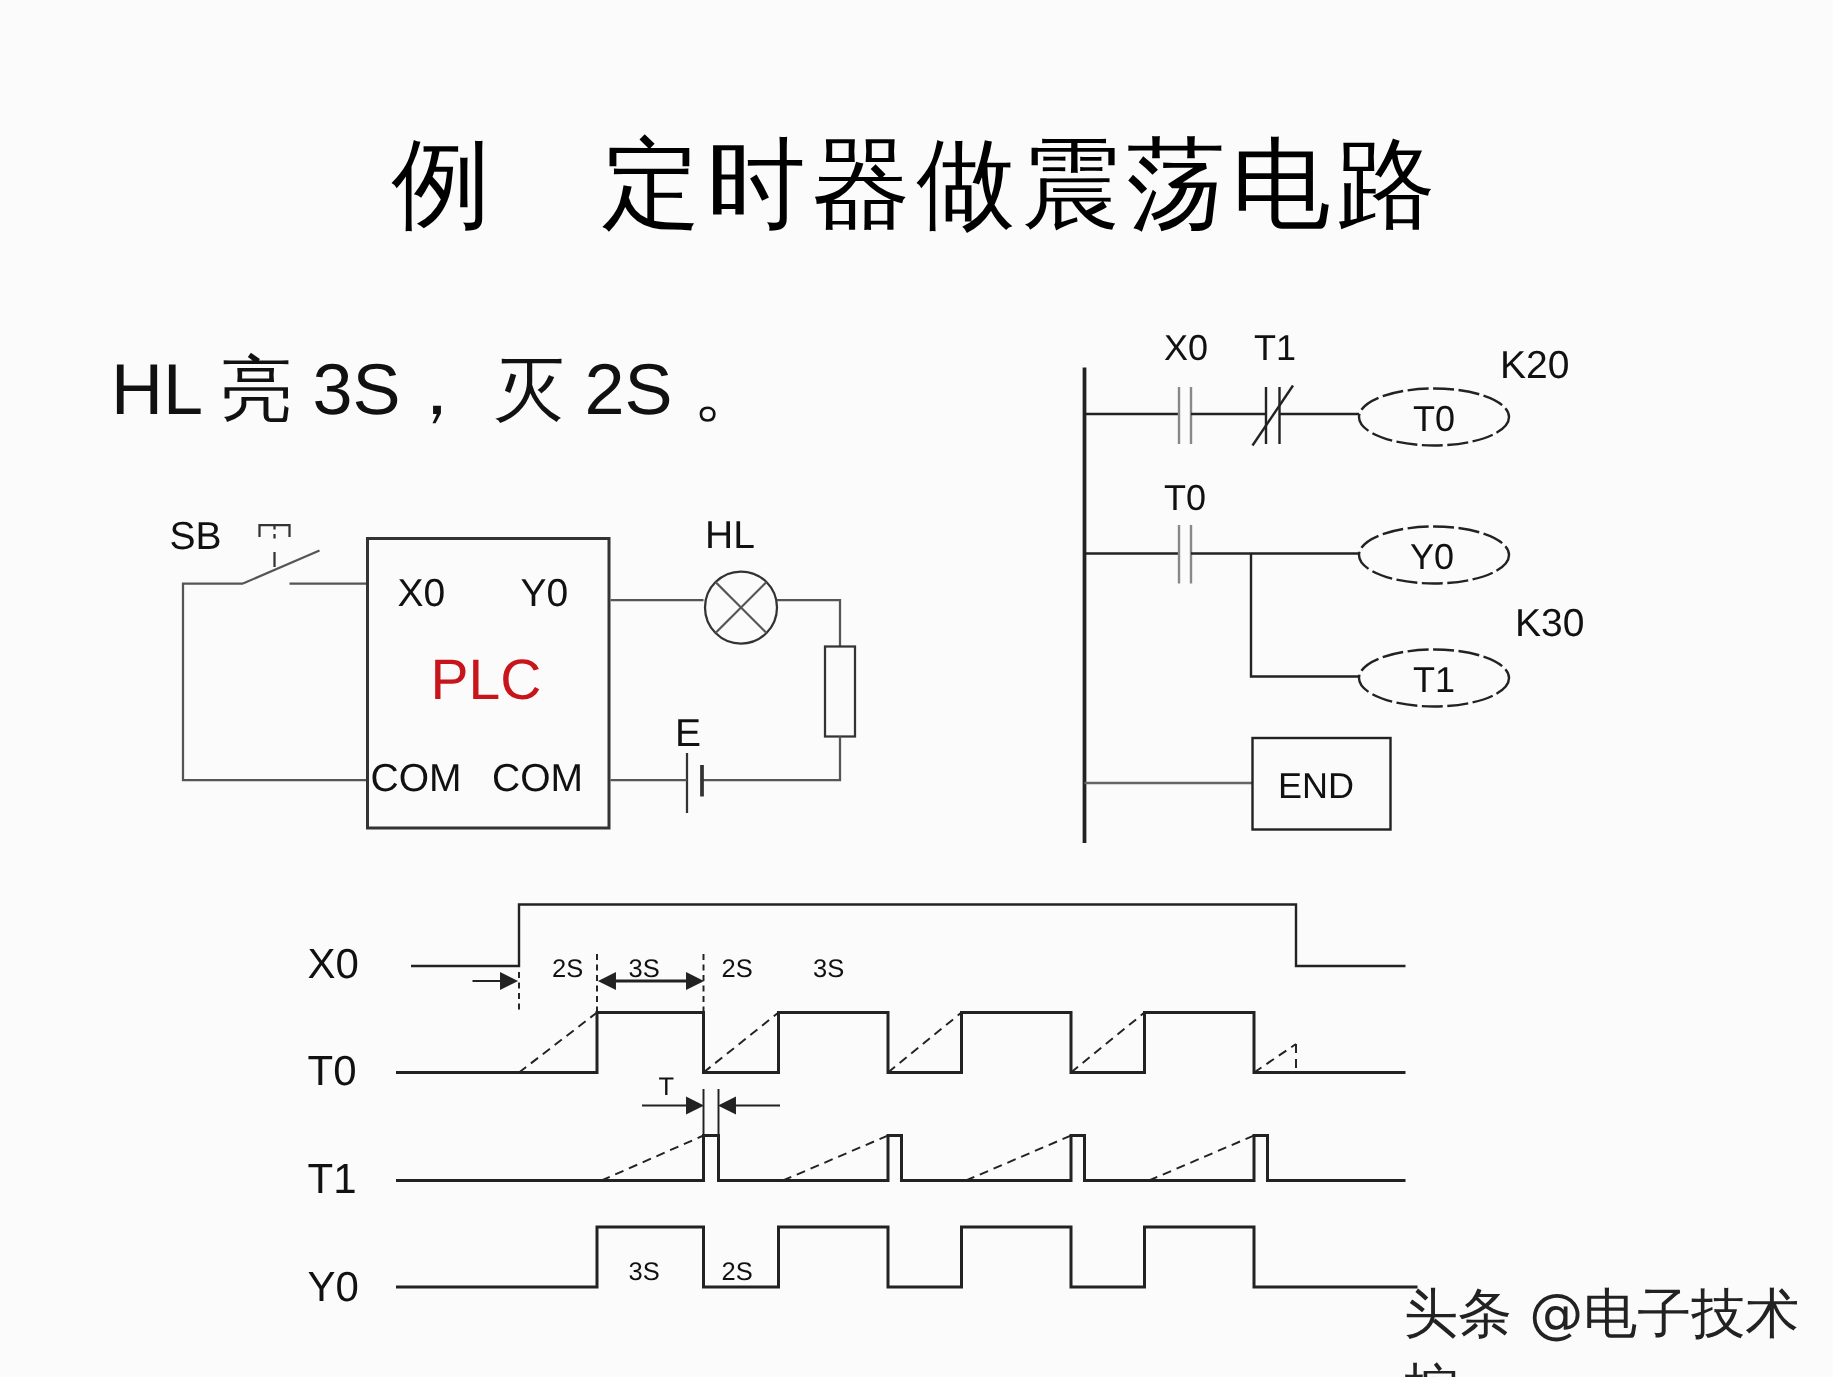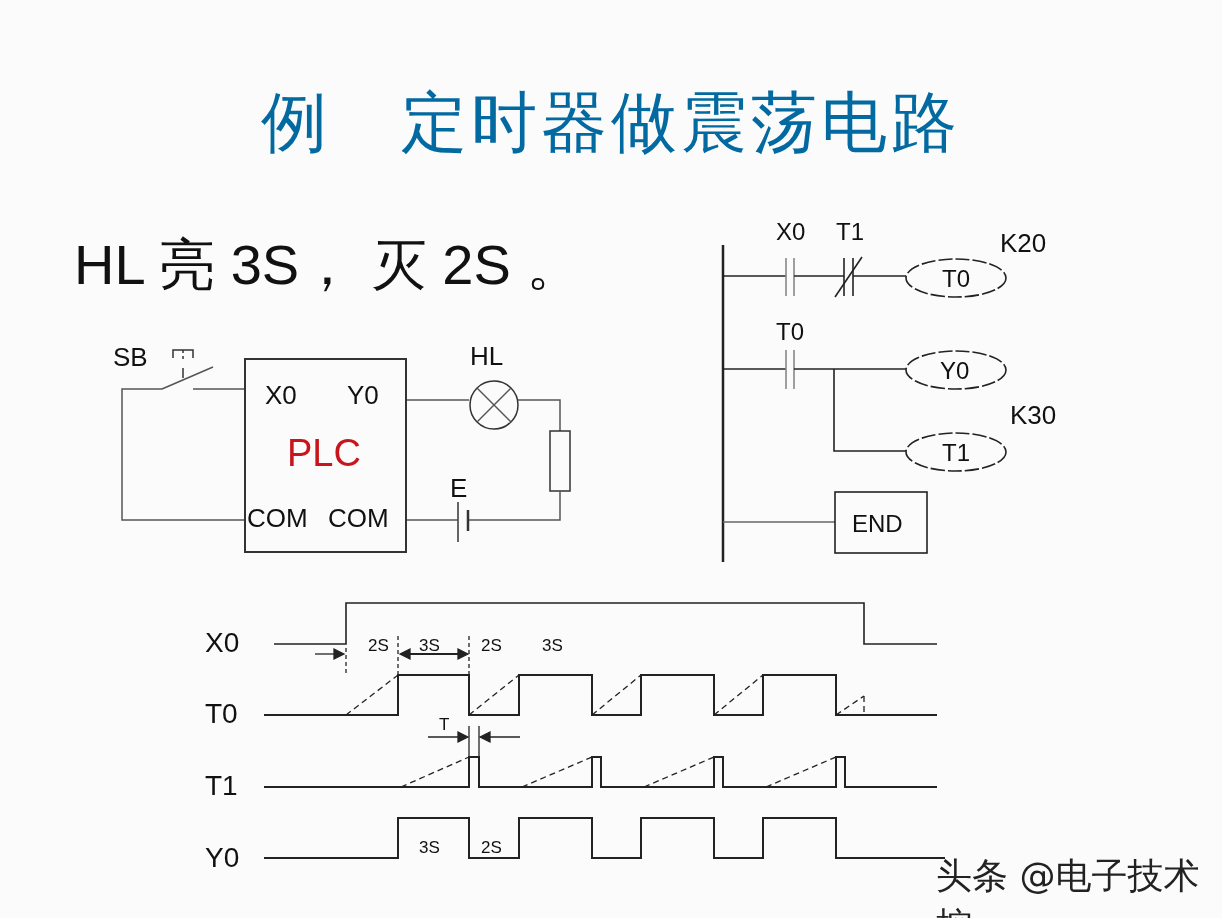--- a/index.html
+++ b/index.html
@@ -1,22 +1,22 @@
 <!DOCTYPE html>
 <html><head>
 <meta charset="utf-8">
 <style>
   html, body { margin: 0; padding: 0; background: #fbfbfb; }
   body { width: 1222px; height: 918px; position: relative; overflow: hidden;
          font-family: "Liberation Sans", "DejaVu Sans", sans-serif; }
   #title { position: absolute; left: 0; top: 78px; width: 1222px; text-align: center;
-           font-family: "DejaVu Serif", "Liberation Serif", serif; font-size: 66px; color: #0369a1;
+           font-family: "DejaVu Serif", "Liberation Serif", serif; font-size: 66px; color: #000000;
            letter-spacing: 4px; }
   #title .gap { display: inline-block; width: 70px; }
-  #subtitle { position: absolute; left: 74px; top: 228px; font-size: 56px; color: #111; }
+  #subtitle { position: absolute; left: 74px; top: 228px; font-size: 48px; color: #111; }
   svg { position: absolute; left: 0; top: 0; }
   .lbl { font-family: "Liberation Sans", "DejaVu Sans", sans-serif; fill: #111; }
   #watermark { position: absolute; left: 936px; top: 852px; font-size: 36px; color: #222;
                font-family: "DejaVu Sans", sans-serif; }
 </style>
 </head>
 <body>
 
 <div id="title"><span>例</span><span class="gap"></span><span>定时器做震荡电路</span></div>
 <div id="subtitle">HL 亮 3S， 灭 2S 。</div>

